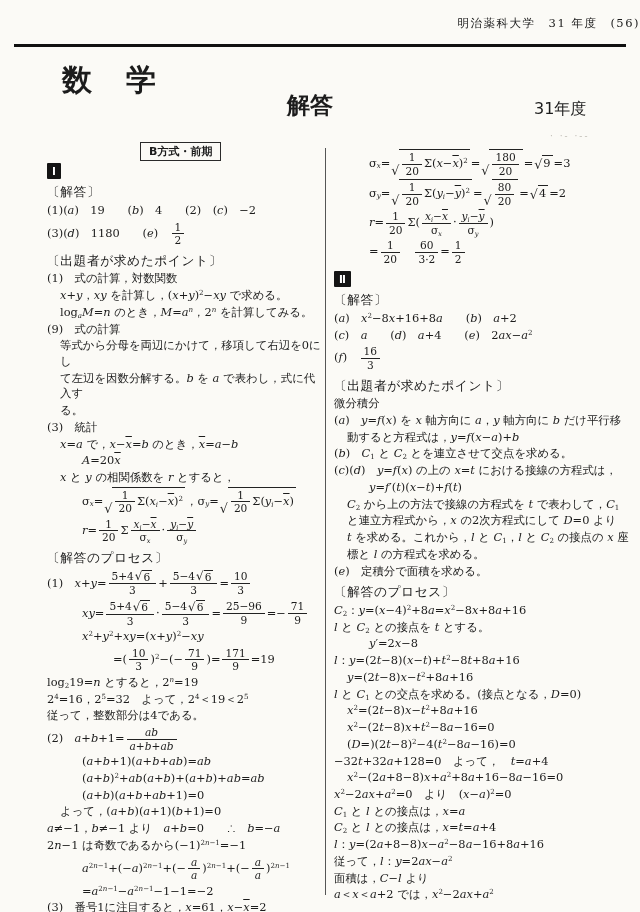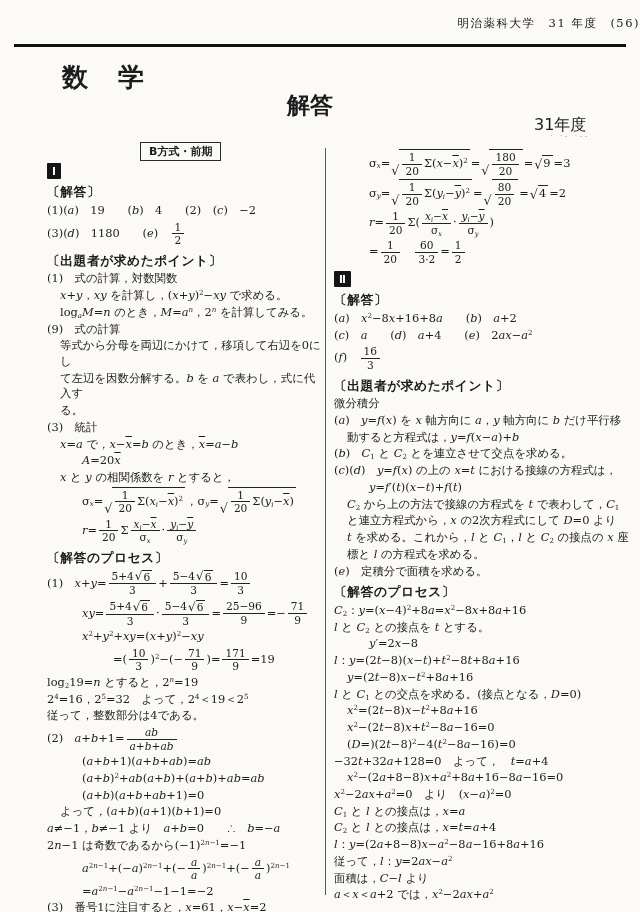--- a/index.html
+++ b/index.html
@@ -4,37 +4,37 @@
 <style>
   html,body{margin:0;padding:0}
   body{
     width:640px;height:912px;position:relative;overflow:hidden;
     background:#fbfaf6;color:#1c1c1c;
     font-family:"DejaVu Serif","Liberation Serif",serif;
   }
   .pageheader{position:absolute;top:16px;left:0;width:100%;text-align:right;
     font-size:11.5px;letter-spacing:1.5px}
   .rule{position:absolute;top:44px;left:14px;right:14px;height:3px;background:#101010}
-  .subject{position:absolute;top:60px;left:62px;font-size:26px;font-weight:700;
+  .subject{position:absolute;top:60px;left:62px;font-size:30px;font-weight:700;
     font-family:"DejaVu Sans","Liberation Sans",sans-serif;letter-spacing:2px}
   .answerh{position:absolute;top:90px;left:287px;font-size:23px;font-weight:700;
     font-family:Liberation Sans, sans-serif}
-  .yearlbl{position:absolute;top:115px;left:534px;font-size:16px;
+  .yearlbl{position:absolute;top:99px;left:534px;font-size:16px;
     font-family:"DejaVu Sans","Liberation Sans",sans-serif}
   .method{position:absolute;top:142px;left:140px;border:1.3px solid #2a2a2a;
     padding:1px 8px;font-family:"DejaVu Sans","Liberation Sans",sans-serif;
     font-weight:700;font-size:11px;background:#fbfaf6}
   .artifact{position:absolute;top:131px;left:550px;color:#bdbab2;font-size:9px;
     letter-spacing:2px}
   .divider{position:absolute;left:325px;top:148px;height:747px;width:1px;background:#555}
   .col{position:absolute;font-size:11.4px}
   #leftcol{left:47px;top:158px;width:278px}
   #rightcol{left:334px;top:149px;width:296px}
   .line{white-space:pre-wrap;line-height:1.38;min-height:15px;margin:0 0 1px 0}
-  .h{font-family:"DejaVu Sans","Liberation Sans",sans-serif;font-weight:700;
+  .h{font-family:"DejaVu Sans","Liberation Sans",sans-serif;font-weight:400;
     font-size:12.8px;margin:4px 0 2px;letter-spacing:0.5px}
   .secline{margin:5px 0 2px}
   .secbox{display:inline-block;background:#141414;color:#fff;
     font-family:"DejaVu Sans","Liberation Sans",sans-serif;font-weight:700;
     font-size:10.5px;line-height:1;padding:2.5px 5px;border-radius:1px}
   .ind1{padding-left:13px}
   .ind2{padding-left:35px}
   .ind3{padding-left:66px}
   sup{font-size:0.62em;line-height:0;vertical-align:0.55em}
   sub{font-size:0.62em;line-height:0;vertical-align:-0.25em}

